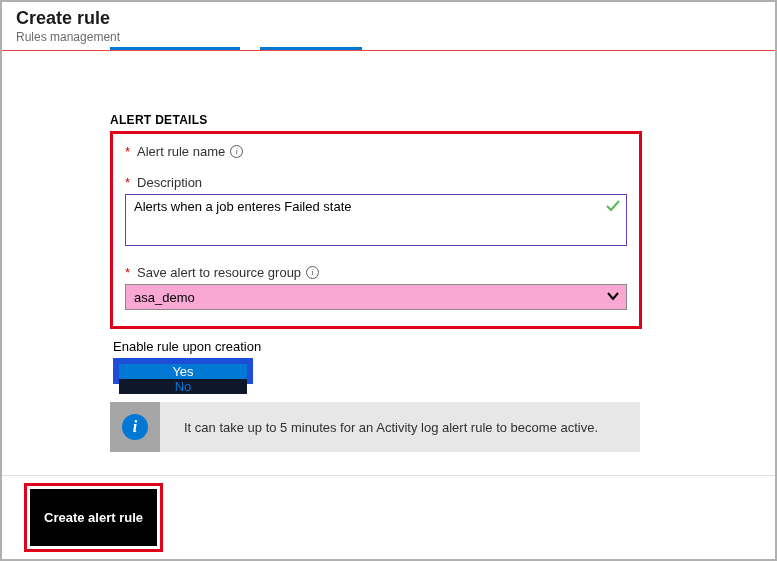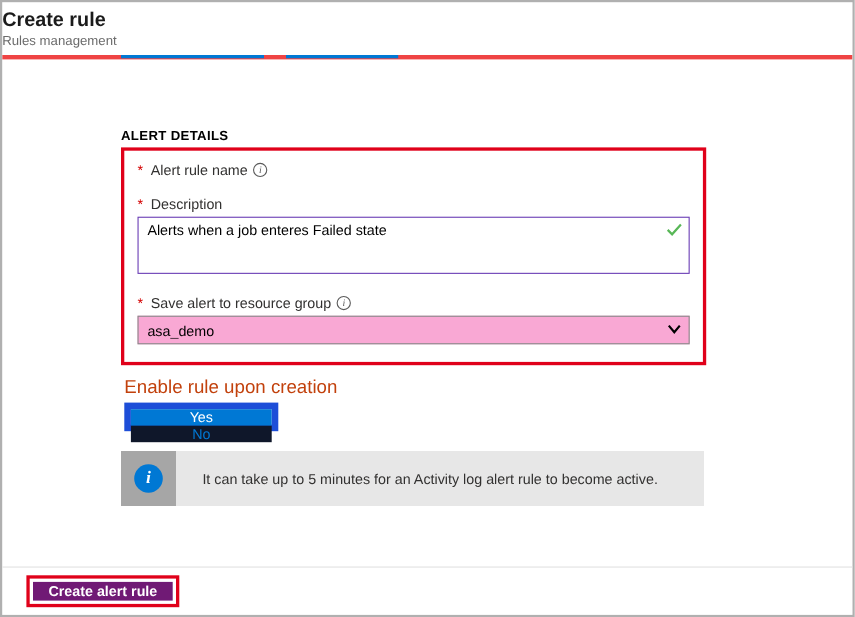--- a/index.html
+++ b/index.html
@@ -8,22 +8,22 @@
     font-size: 13px;
     color: #323130;
     background: #fff;
     width: 777px;
     height: 561px;
     border: 2px solid #b0b0b0;
     position: relative;
     overflow: hidden;
   }
   .header {
-    padding: 6px 14px 6px 0;
-    border-bottom: 4px solid #ef4444;
+    padding: 6px 14px 6px 14px;
+    border-bottom: 1px solid #ef4444;
   }
   .header h1 {
     font-size: 18px;
     font-weight: 600;
     color: #1b1b1b;
   }
   .header .subtitle {
     font-size: 12px;
     color: #6b6b6b;
     margin-top: 1px;
@@ -126,22 +126,22 @@
     position: absolute;
     right: 8px; top: 6px;
     width: 12px; height: 12px;
     pointer-events: none;
   }
   .enable-section {
     margin-top: 10px;
     margin-left: 3px;
   }
   .enable-label {
-    font-size: 17px;
-    color: #c2410c;
+    font-size: 13px;
+    color: #000000;
     margin-bottom: 4px;
   }
   .toggle-group {
     display: flex;
     width: 140px;
     border: 6px solid #1d4ed8;
     height: 26px;
     flex-direction: column;
   }
   .toggle-btn {
@@ -199,24 +199,24 @@
     width: 100%;
     border-top: 1px solid #e1e1e1;
     padding: 7px 0 7px 22px;
   }
   .create-wrap {
     display: inline-block;
     border: 3px solid #e0011a;
     padding: 3px;
   }
   .create-btn {
-    background: #701a75;
+    background: #000000;
     color: #fff;
     border: none;
-    padding: 1px 14px;
+    padding: 21px 14px;
     font-size: 13px;
     font-weight: 600;
     font-family: inherit;
     cursor: pointer;
   }
 </style>
 </head>
 <body>
 
 <div class="header">

